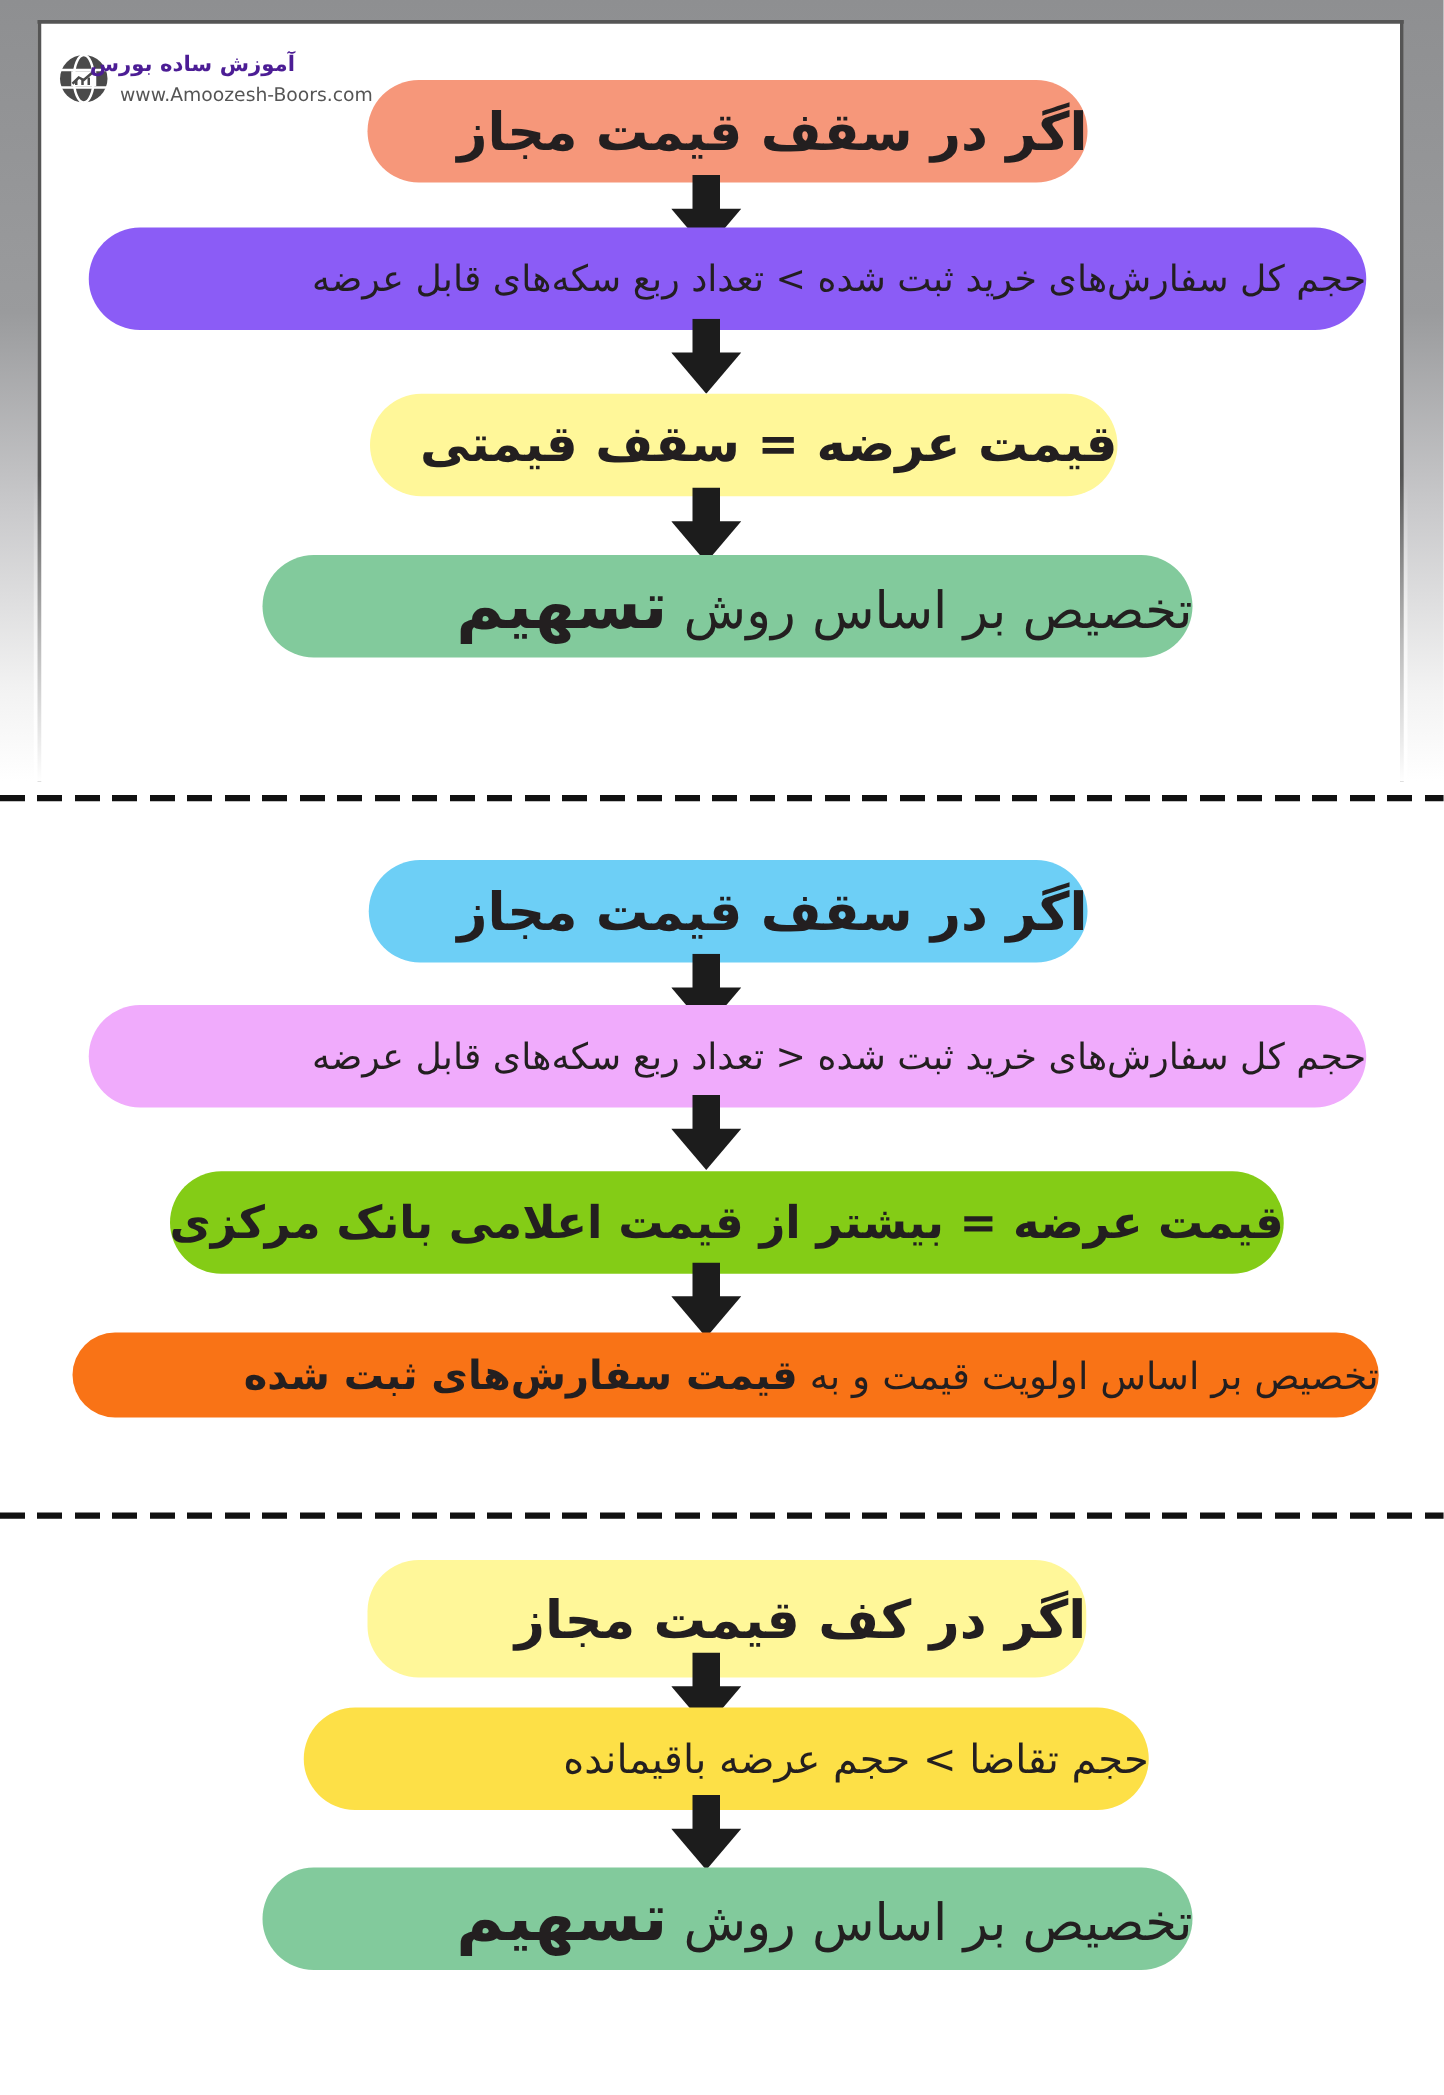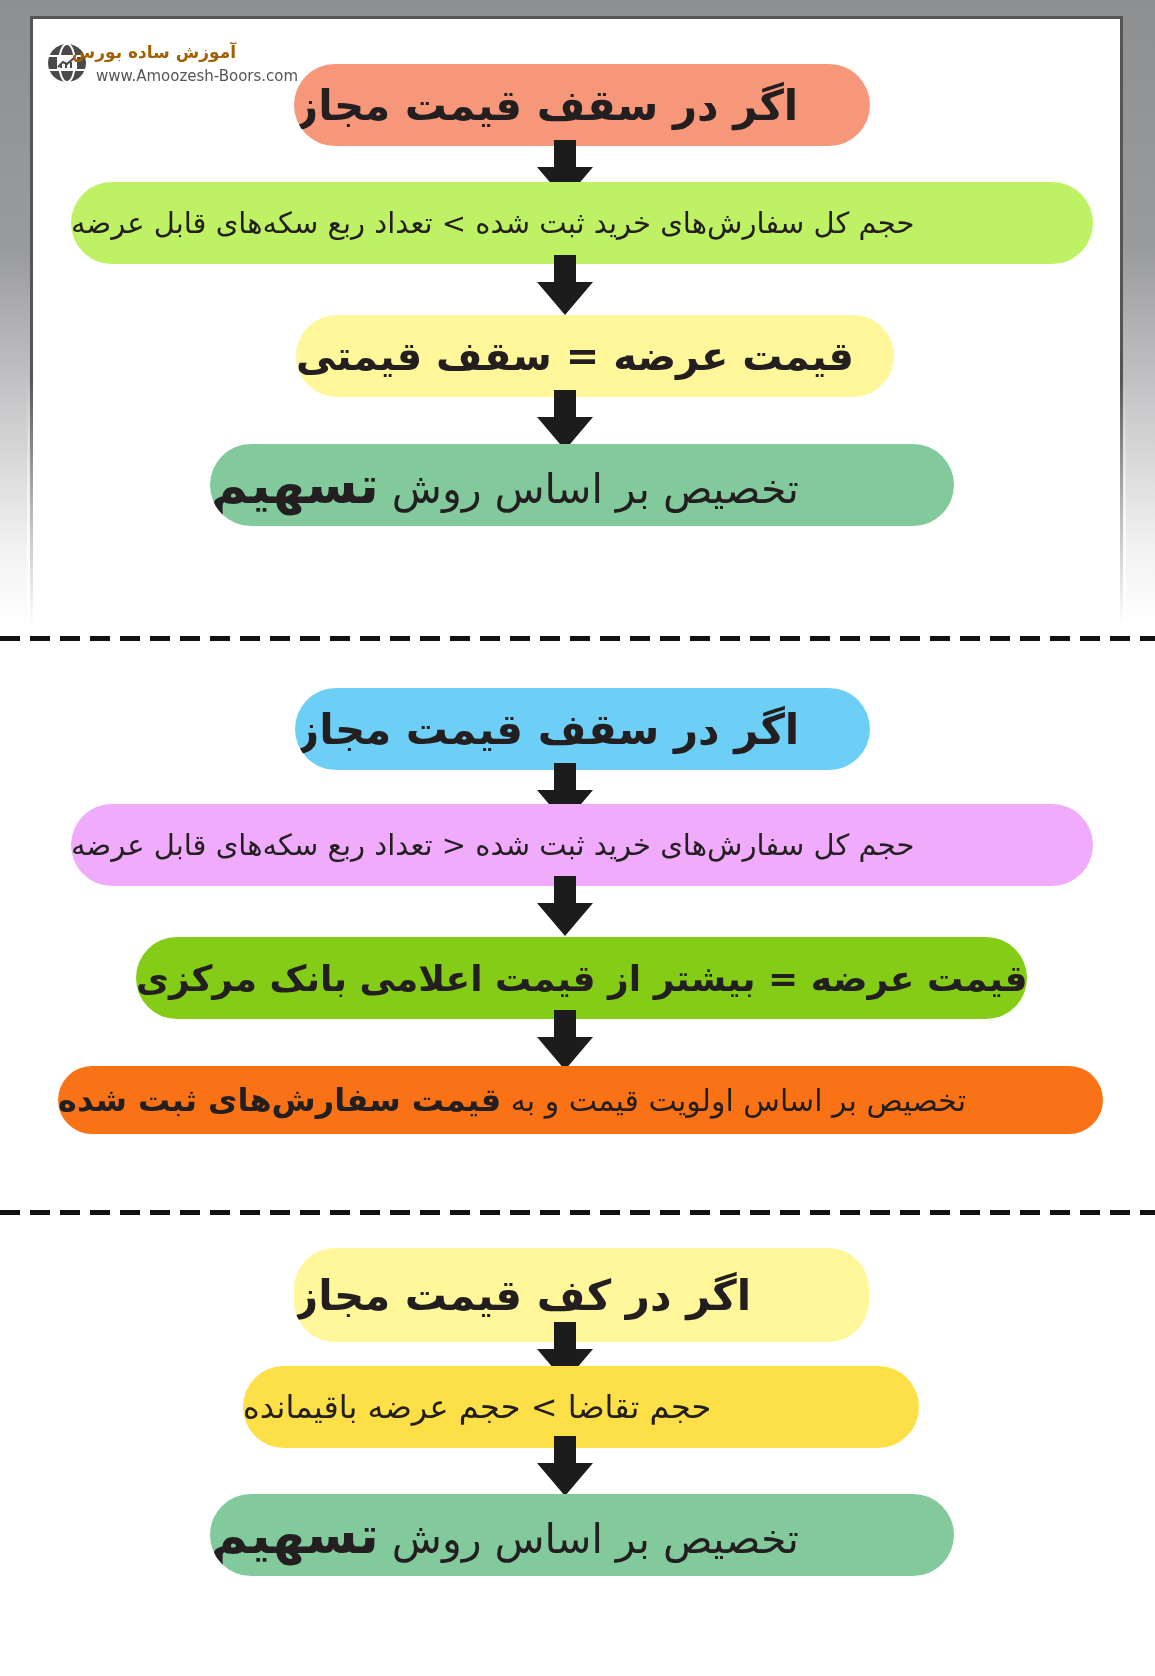--- a/index.html
+++ b/index.html
@@ -20,28 +20,28 @@
   }
   .frame-fade {
     position:absolute; left:27px; top:380px; width:1099px; height:245px;
     background:linear-gradient(to bottom, rgba(255,255,255,0) 0%, rgba(255,255,255,0.6) 55%, #fff 100%);
     pointer-events:none;
   }
   .logo { position:absolute; left:46px; top:40px; width:190px; height:48px; }
   .logo-globe { position:absolute; left:0; top:0; width:42px; height:46px; }
   .logo-title {
     position:absolute; left:50px; top:2px; width:140px; text-align:right;
-    font-size:17px; font-weight:bold; color:#a16207; direction:rtl; white-space:nowrap;
+    font-size:17px; font-weight:bold; color:#4c1d95; direction:rtl; white-space:nowrap;
   }
   .logo-url {
     position:absolute; left:50px; top:27px; width:140px;
     font-size:15px; color:#555; white-space:nowrap; text-align:right;
   }
   .pill {
-    position:absolute; border-radius:41px; display:flex; align-items:center; justify-content:flex-end;
+    position:absolute; border-radius:41px; display:flex; align-items:center; justify-content:flex-start;
     direction:rtl; color:#231f20; white-space:nowrap; box-sizing:border-box; overflow:hidden;
   }
   .pill span { display:inline-block; }
   .t-big { font-size:42px; font-weight:bold; }
   .t-mid { font-size:29px; }
   .t-mid-b { font-size:40px; font-weight:bold; }
   .t-light { font-size:41px; font-weight:normal; letter-spacing:0.5px; }
   .t-light b { font-weight:900; font-size:52px; }
   .t-small-l { font-size:30px; }
   .t-small-l b { font-weight:900; font-size:32px; }
@@ -74,21 +74,21 @@
   <div class="logo-url">www.Amoozesh-Boors.com</div>
 </div>
 
 <div class="pill" style="left:294px; top:64px; width:576px; height:82px; background:#F6977A;">
   <span class="t-big">اگر در سقف قیمت مجاز</span>
 </div>
 <svg class="arrow" style="left:537px; top:140px;" viewBox="0 0 56 60">
   <rect x="17" y="0" width="22" height="28" fill="#1c1c1c"></rect>
     <polygon points="0,27 56,27 28,60" fill="#1c1c1c"></polygon>
 </svg>
-<div class="pill" style="left:71px; top:182px; width:1022px; height:82px; background:#bef264;">
+<div class="pill" style="left:71px; top:182px; width:1022px; height:82px; background:#8b5cf6;">
   <span class="t-mid">حجم کل سفارش‌های خرید ثبت شده &gt; تعداد ربع سکه‌های قابل عرضه</span>
 </div>
 <svg class="arrow" style="left:537px; top:255px;" viewBox="0 0 56 60">
   <rect x="17" y="0" width="22" height="28" fill="#1c1c1c"></rect>
     <polygon points="0,27 56,27 28,60" fill="#1c1c1c"></polygon>
 </svg>
 <div class="pill" style="left:296px; top:315px; width:598px; height:82px; background:#FFF799;">
   <span class="t-mid-b">قیمت عرضه = سقف قیمتی</span>
 </div>
 <svg class="arrow" style="left:537px; top:390px;" viewBox="0 0 56 60">

